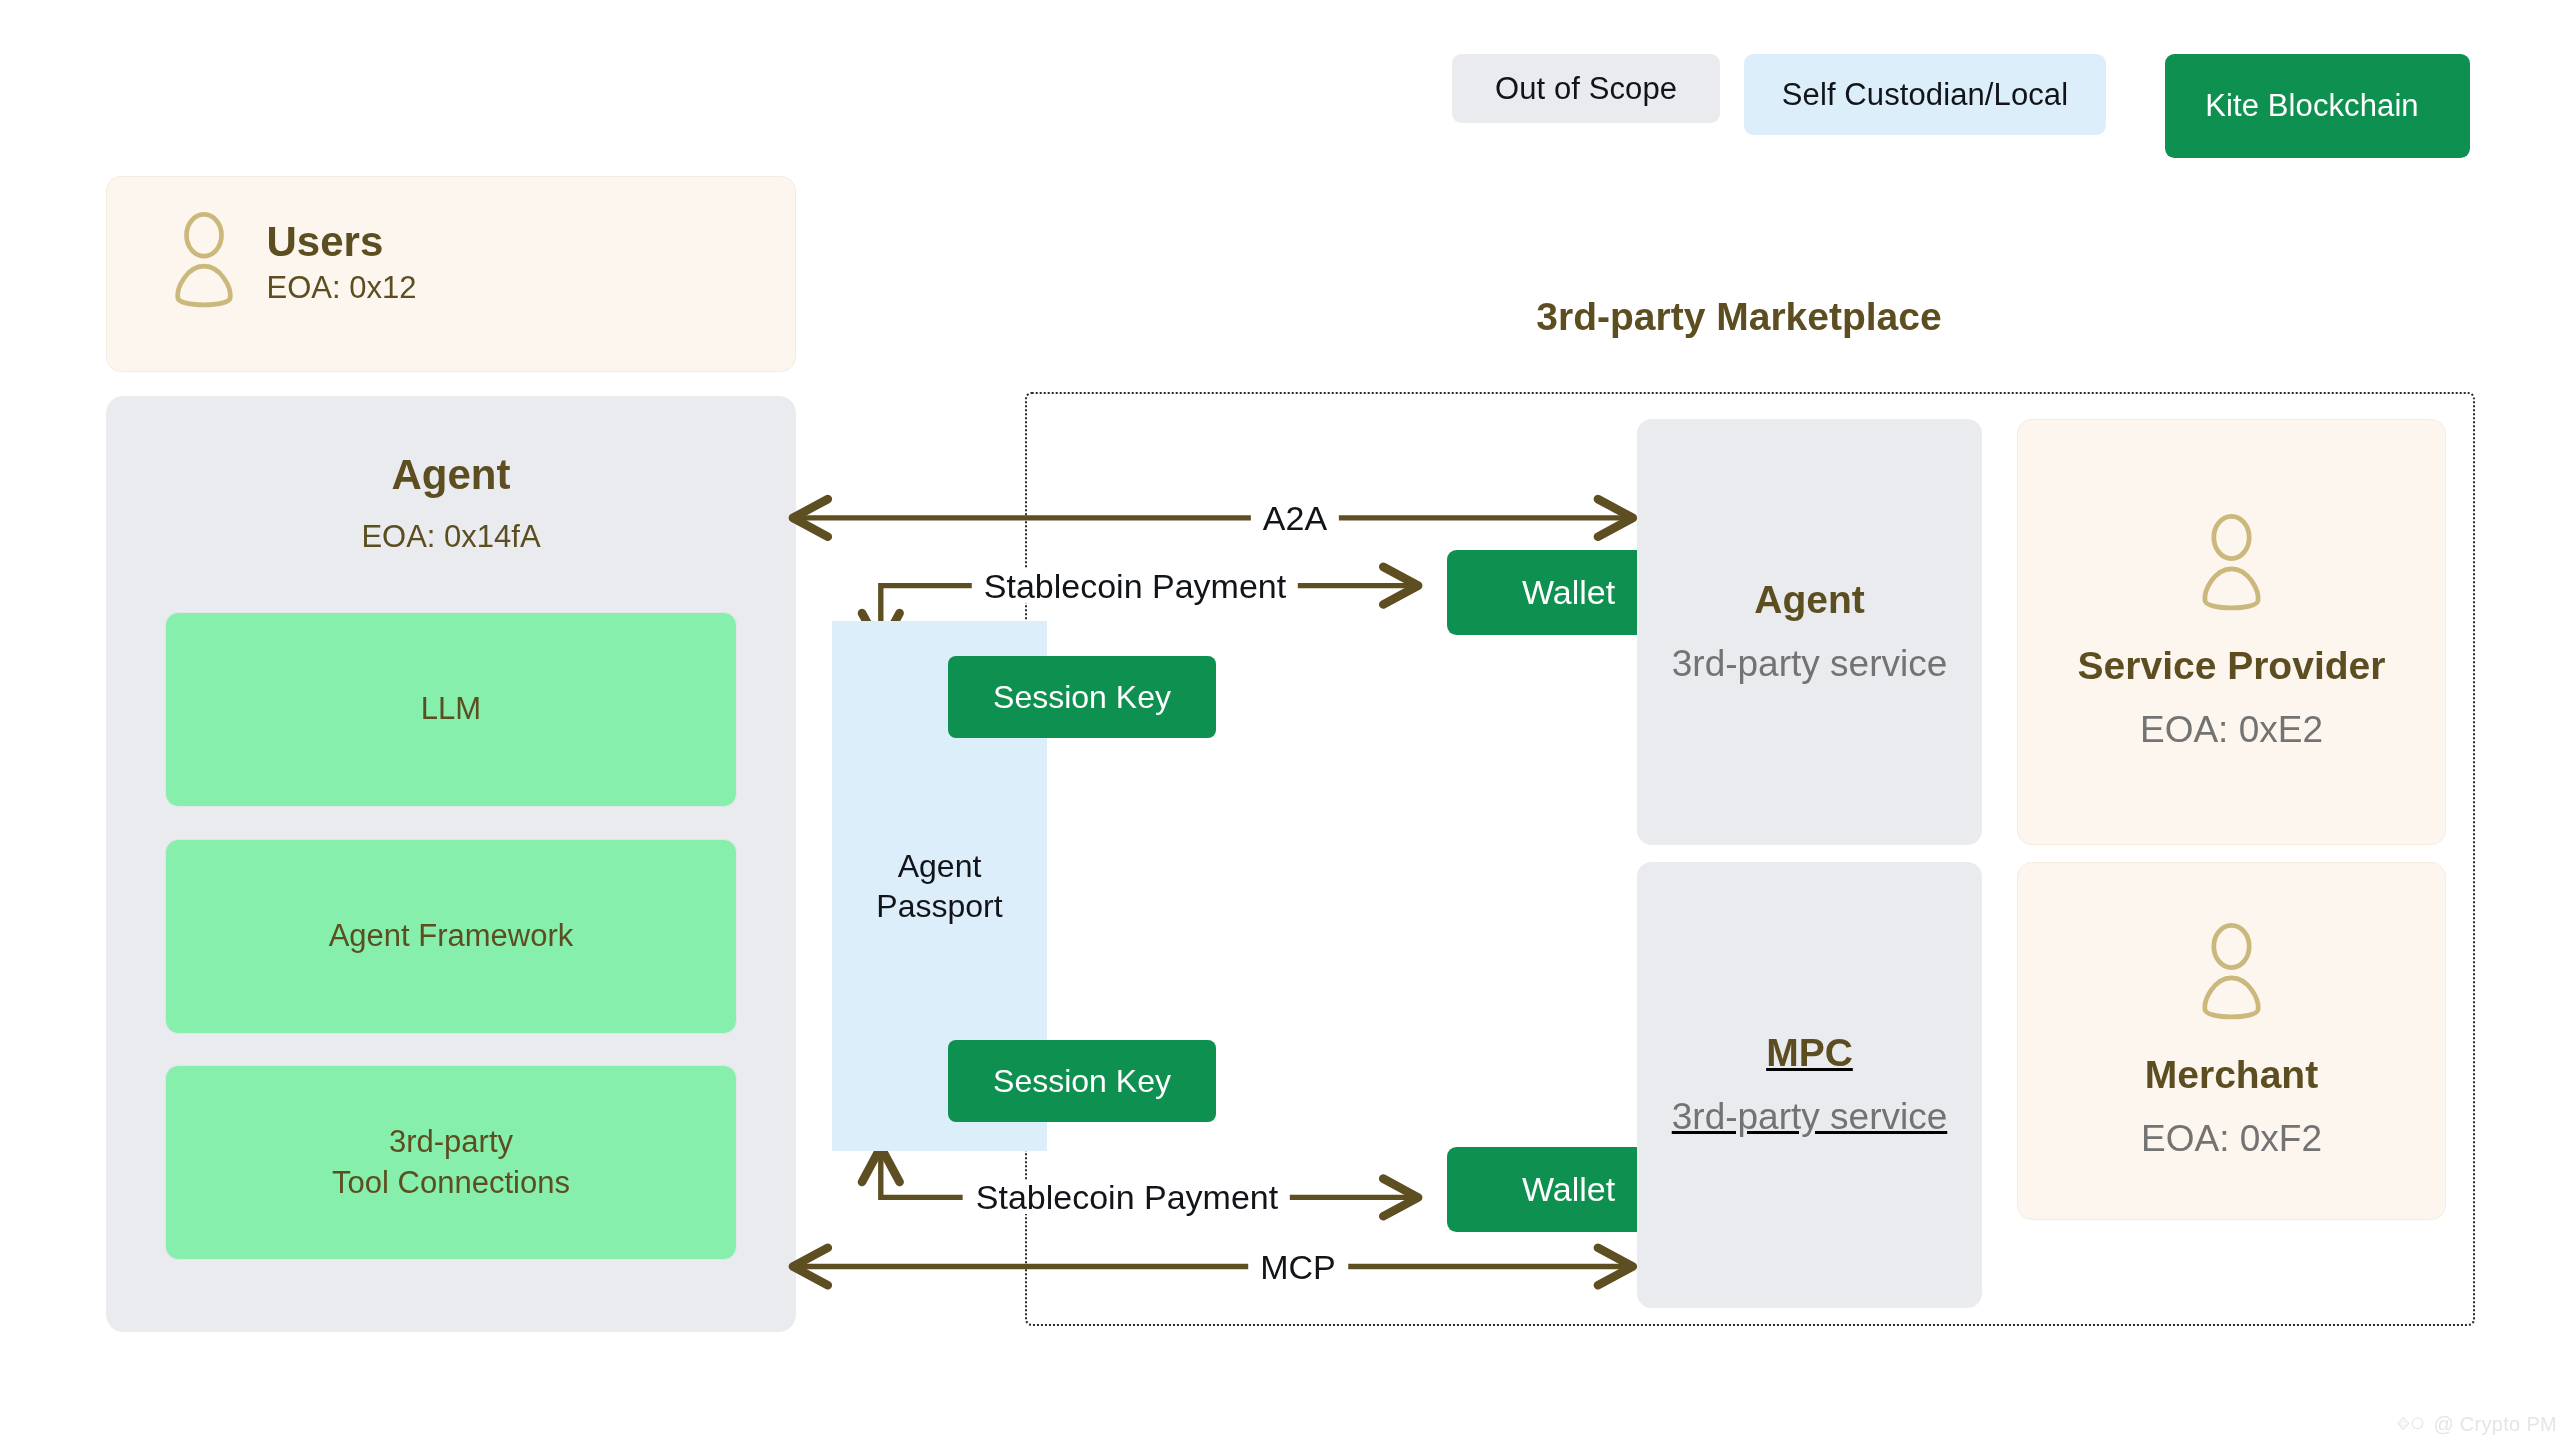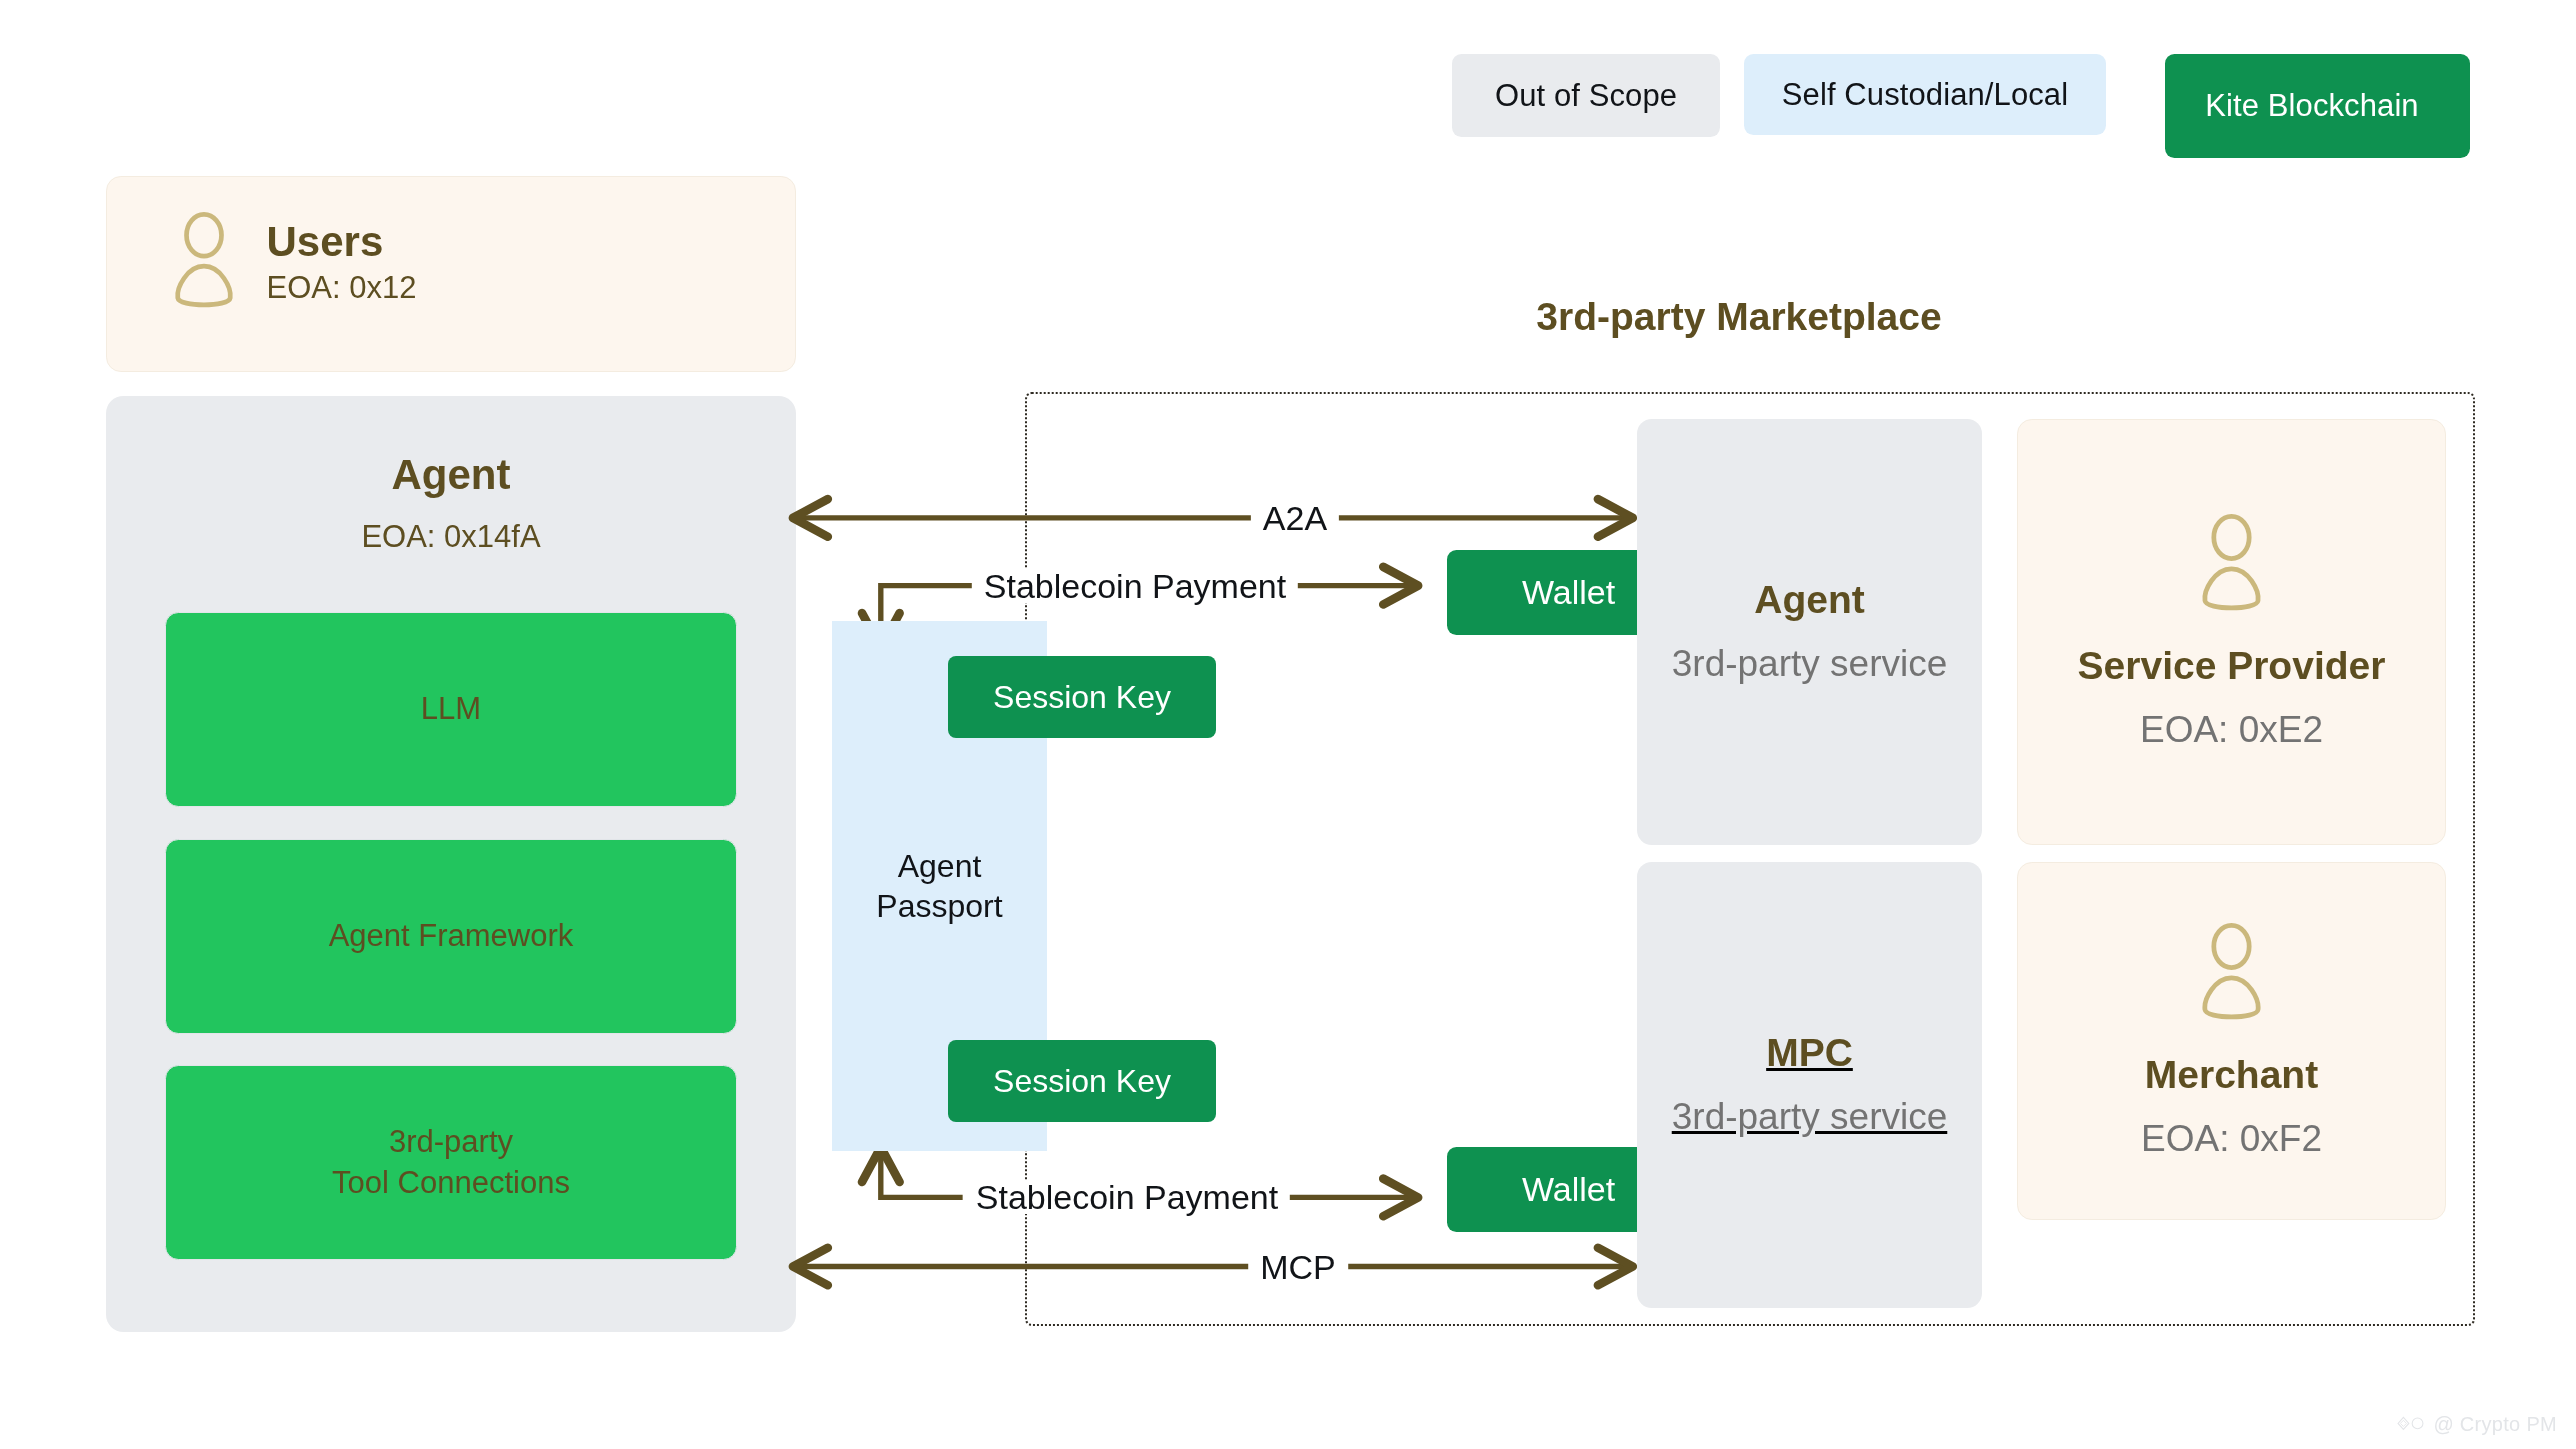--- a/index.html
+++ b/index.html
@@ -26,21 +26,21 @@
     border-radius: 9.4px;
     display: flex;
     align-items: center;
     justify-content: center;
     font-size: 31px;
     letter-spacing: 0.1px;
     box-sizing: border-box;
     padding: 0 23px;
     white-space: nowrap;
   }
-  .chip-scope   { left: 1452px; top: 54px;  width: 268px; height: 83px; background: #e9ebee; color: #111418; }
+  .chip-scope   { left: 1452px; top: 54px;  width: 268px; height: 69px; background: #e9ebee; color: #111418; }
   .chip-self    { left: 1744px; top: 54px;  width: 362px; height: 81px; background: #ddeefb; color: #111418; }
   .chip-kite    { left: 2165px; top: 54px;  width: 305px; height: 104px; background: #0e9150; color: #ffffff; padding-left: 12px; }
 
   
   .users-card {
     position: absolute;
     left: 106px;
     top: 176px;
     width: 690px;
     height: 196px;
@@ -98,21 +98,21 @@
     left: 0;
     width: 100%;
     text-align: center;
     font-size: 31px;
     color: #5d4e21;
   }
   .agent-sub-box {
     position: absolute;
     left: 59px;
     width: 572px;
-    background: #22c55e;
+    background: #86efac;
     border: 1.3px solid #e2e5e9;
     border-radius: 13.4px;
     box-sizing: border-box;
     display: flex;
     align-items: center;
     justify-content: center;
     text-align: center;
     font-size: 31px;
     color: #5d4e21;
     line-height: 1.32;

